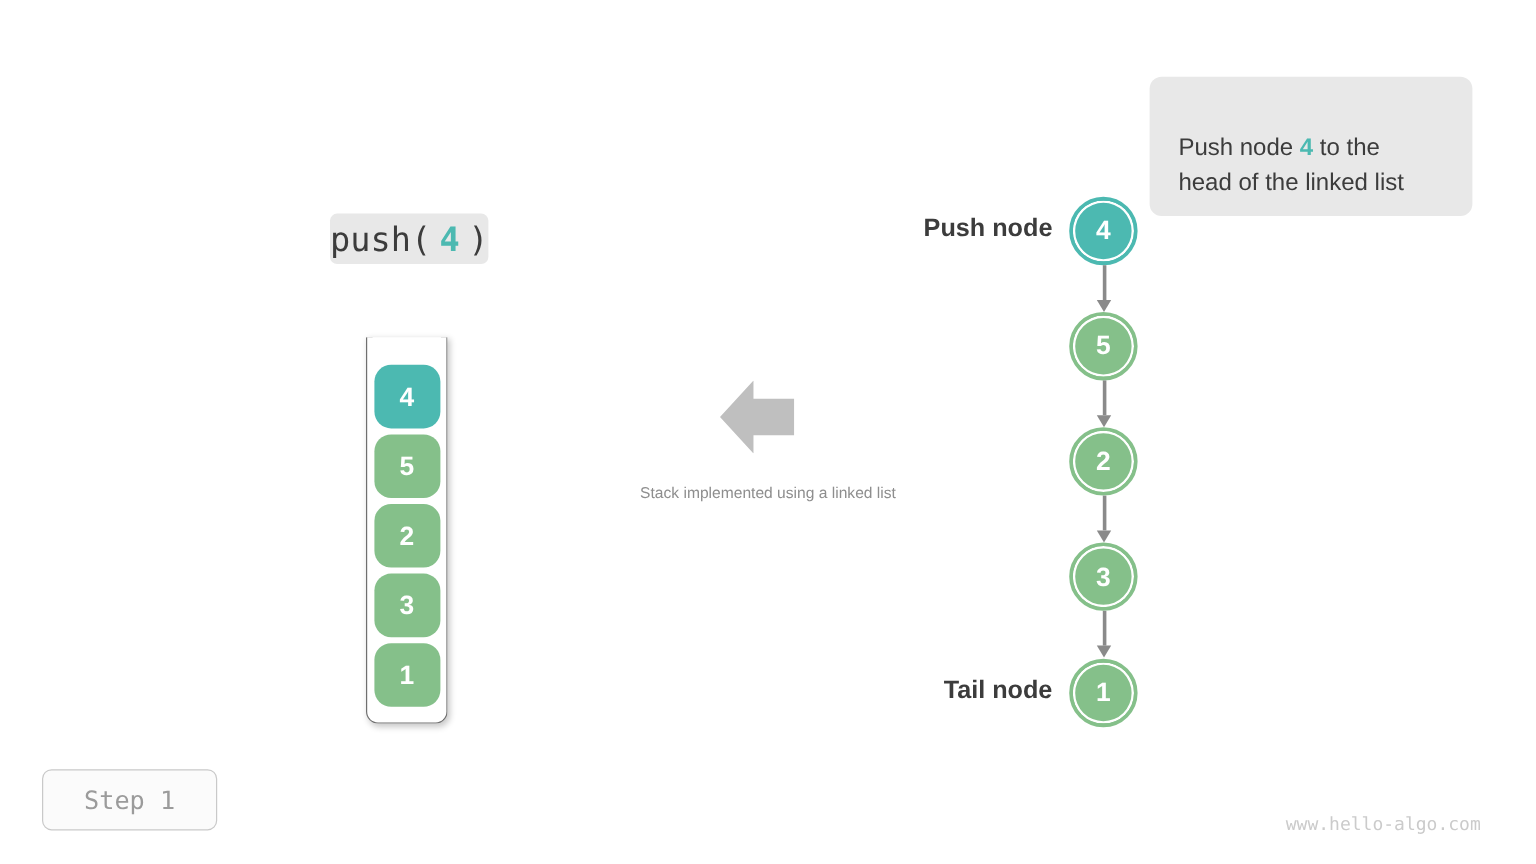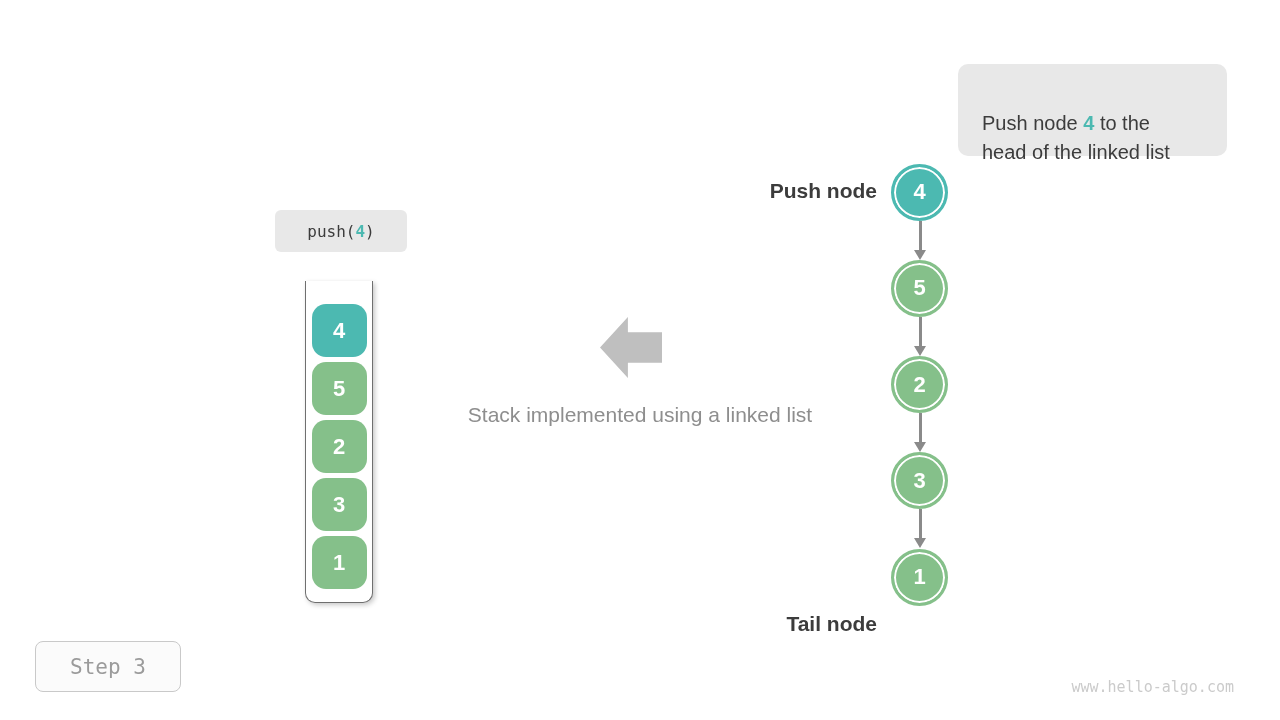--- a/index.html
+++ b/index.html
@@ -5,33 +5,33 @@
   * { margin: 0; padding: 0; box-sizing: border-box; }
   html, body { width: 1280px; height: 720px; background: #ffffff; overflow: hidden; }
   body { font-family: "Liberation Sans", sans-serif; }
 
   .canvas { position: relative; width: 1280px; height: 720px; background: #fff; }
 
   .hl { color: var(--teal); font-weight: bold; }
 
   
   .tooltip {
-    position: absolute; left: 958px; top: 64px; width: 269px; height: 92px;
+    position: absolute; left: 958px; top: 64px; width: 269px; height: 116px;
     background: var(--chip_bg); border-radius: 10px;
     padding: 16px 18px 16px 24px;
     font-size: 20px; line-height: 29px; color: var(--text_dark);
     white-space: pre-line;
   }
 
   
   .code-chip {
     position: absolute; left: 275px; top: 178px; width: 132px; height: 42px;
     background: var(--chip_bg); border-radius: 6px;
-    display: flex; align-items: center; justify-content: center;
-    font-family: "DejaVu Sans Mono", monospace; font-size: 16px; color: var(--text_dark); margin-top: 32px;
+    display: flex; align-items: center; justify-content: space-between;
+    font-family: "DejaVu Sans Mono", monospace; font-size: 28px; color: var(--text_dark);
   }
 
   
   .stack-container {
     position: absolute; left: 305px; top: 281px; width: 68px; height: 322px;
     background: #fff;
     border: 1.5px solid #6f6f6f; border-top: none;
     border-radius: 0 0 10px 10px;
     box-shadow: 2px 2px 5px rgba(0,0,0,0.22);
     display: flex; flex-direction: column; align-items: center;
@@ -47,29 +47,29 @@
 
   
   .block-arrow {
     position: absolute; left: 600px; top: 317px; width: 62px; height: 61px;
     background: var(--block_arrow_gray);
     clip-path: polygon(0% 50%, 45% 0%, 45% 25%, 100% 25%, 100% 75%, 45% 75%, 45% 100%);
   }
 
   .caption {
     position: absolute; left: 640px; top: 403px; transform: translateX(-50%);
-    font-size: 21px; color: var(--text_gray); white-space: nowrap;
+    font-size: 13px; color: var(--text_gray); white-space: nowrap;
   }
 
   .node-label {
     position: absolute; right: 403px;
     font-size: 21px; font-weight: bold; color: var(--text_dark); white-space: nowrap;
   }
   .node-label.head { top: 179px; }
-  .node-label.tail { top: 564px; margin-top: 48px; }
+  .node-label.tail { top: 564px; }
 
   
   .list-node {
     position: absolute; left: 891px; width: 57px; height: 57px; border-radius: 50%;
     display: flex; align-items: center; justify-content: center;
     color: #fff; font-size: 22px; font-weight: bold;
   }
   .list-node.teal { background: var(--teal); border: 3px solid var(--teal); box-shadow: inset 0 0 0 2px #fff; }
   .list-node.green { background: var(--green); border: 3px solid var(--green); box-shadow: inset 0 0 0 2px #fff; }
 
@@ -145,17 +145,17 @@
         <div class="c-head"></div>
       </div>
       <div class="list-node green" style="top: 452.25px;">3</div>
       <div class="connector" style="top: 509.25px;">
         <div class="c-line"></div>
         <div class="c-head"></div>
       </div>
       <div class="list-node green" style="top: 548.5px;">1</div>
     </div>
 
-  <div class="step-chip">Step 3</div>
+  <div class="step-chip">Step 1</div>
 
   <div class="watermark">www.hello-algo.com</div>
 
 </div>
 
 </body></html>

